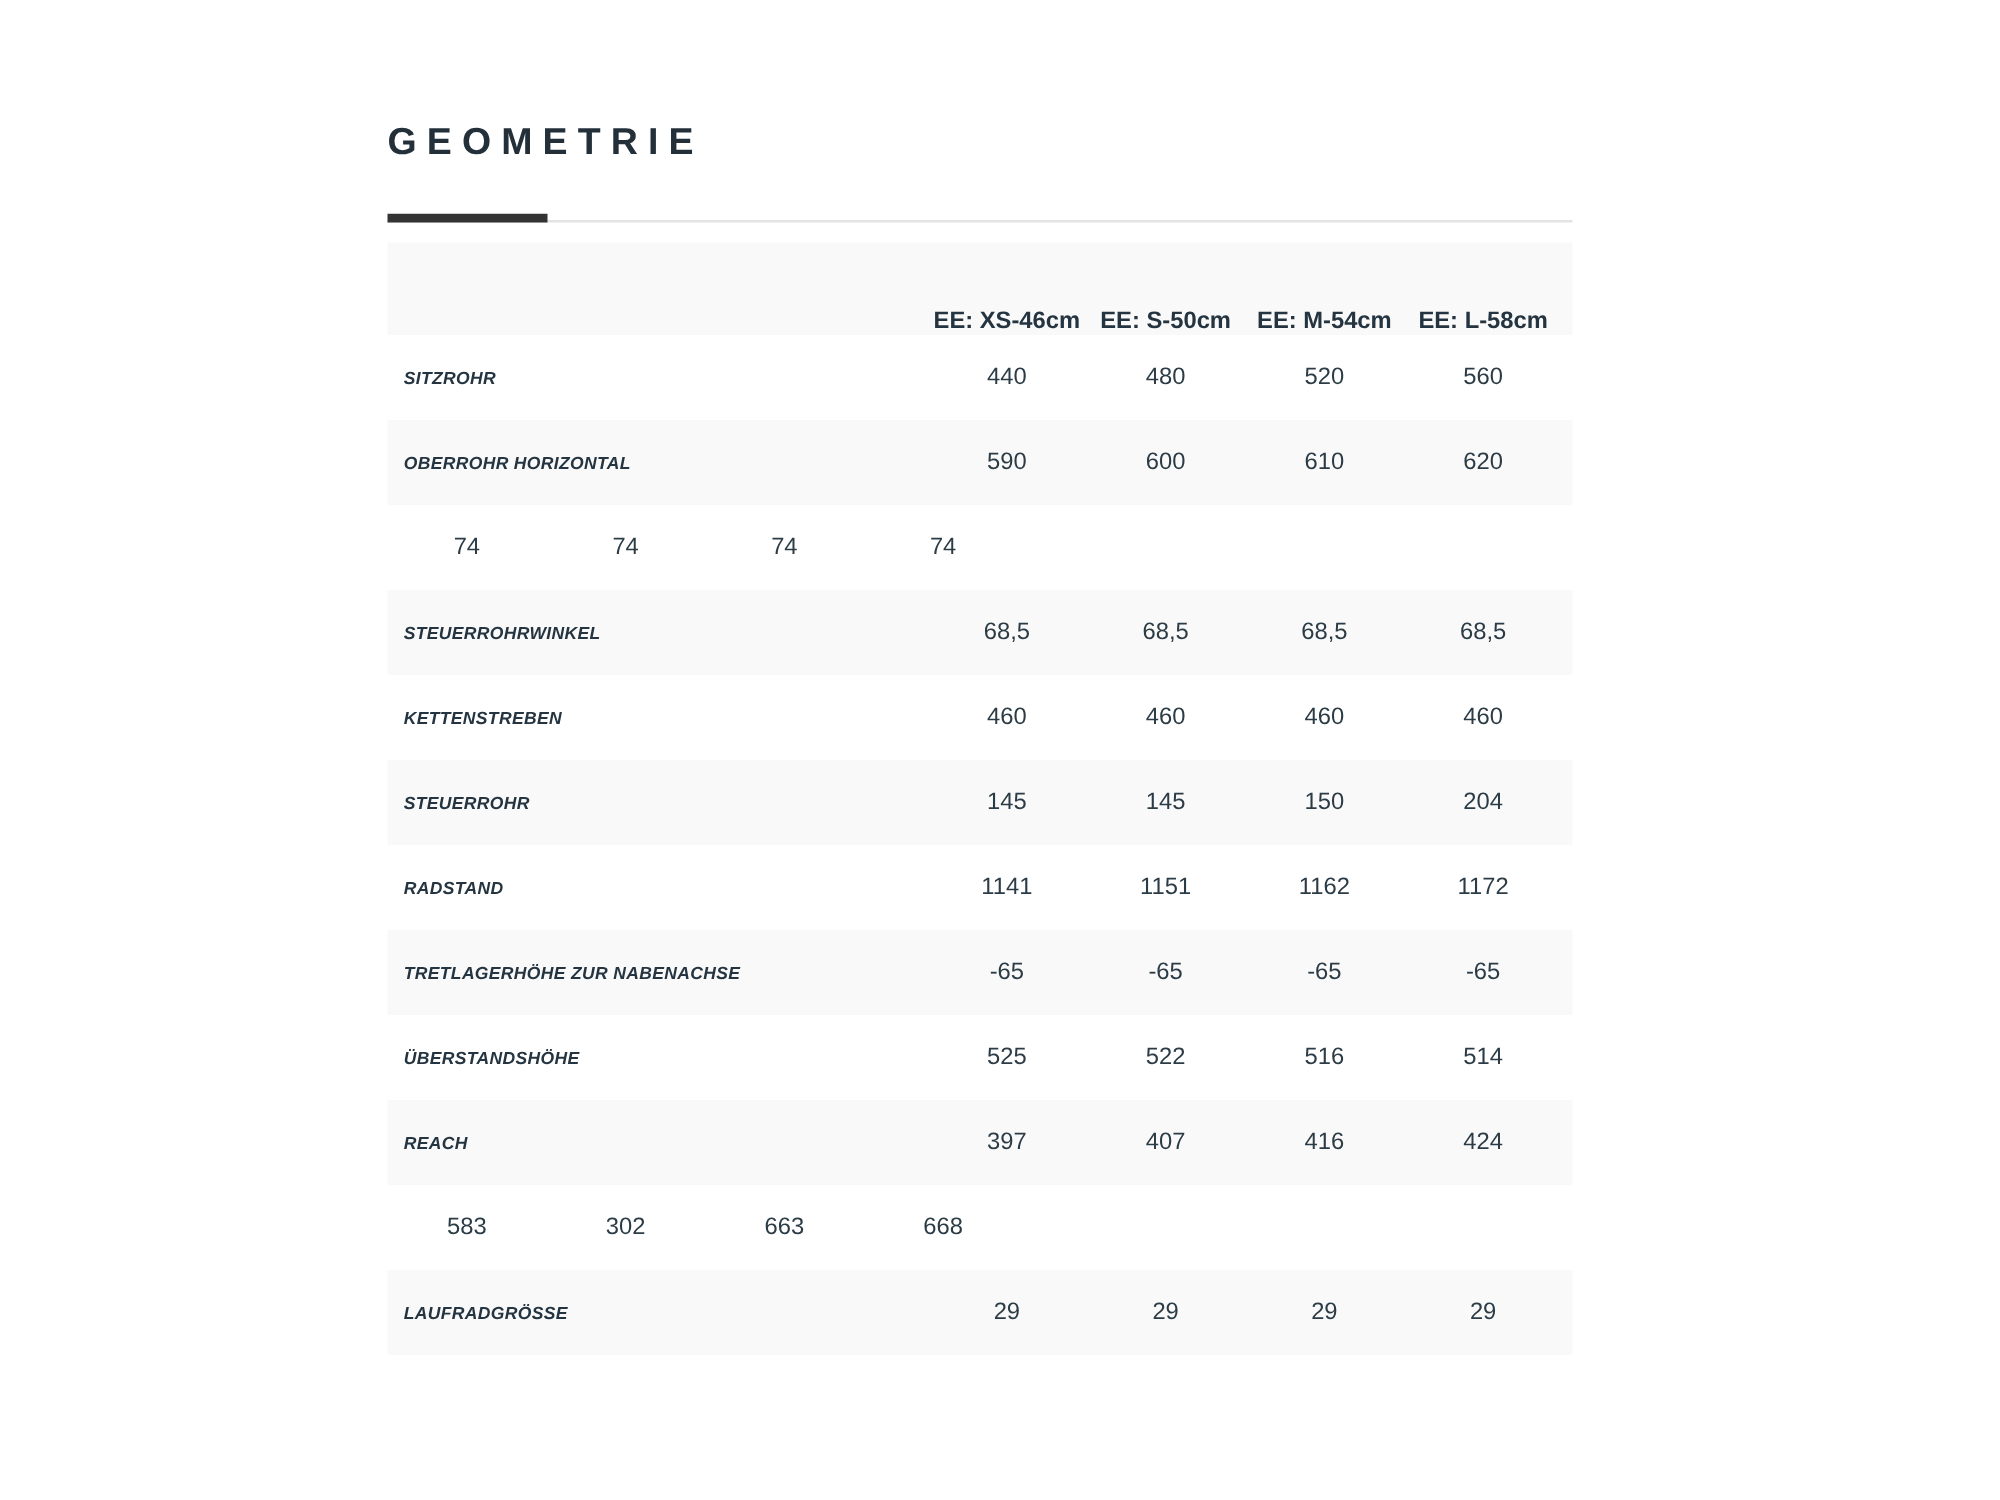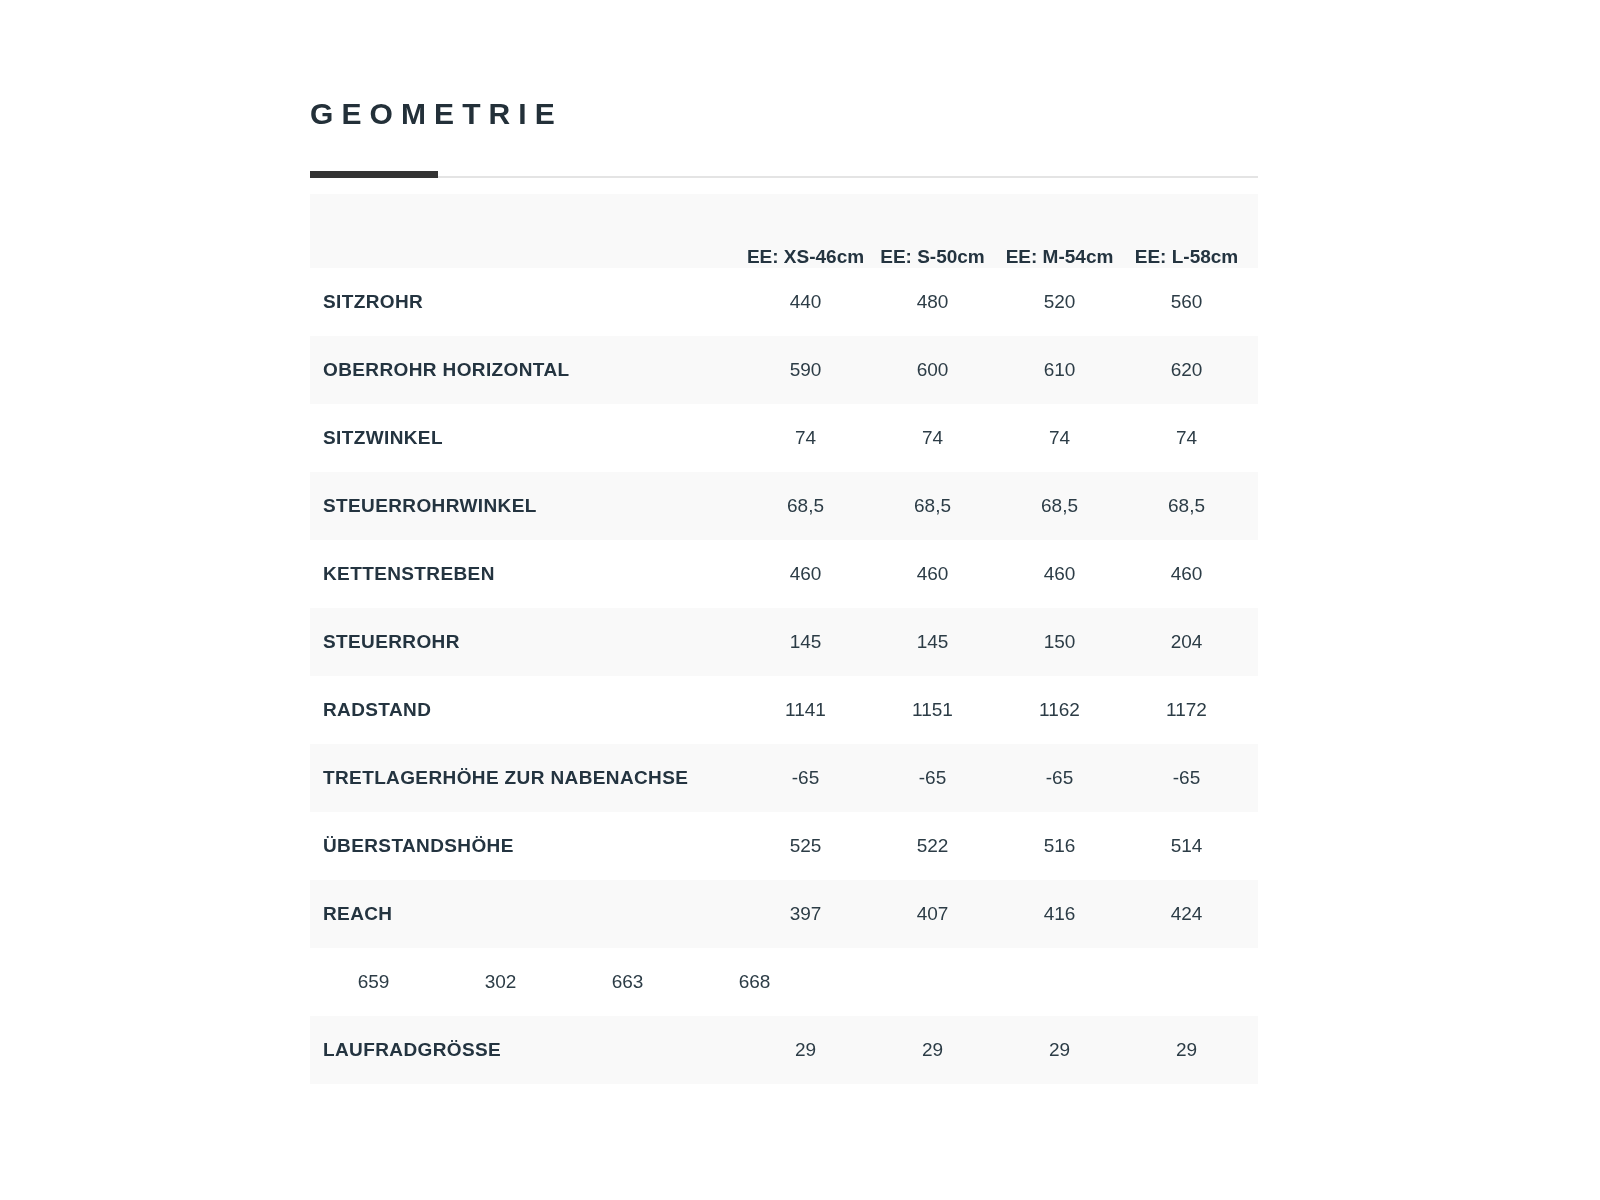--- a/index.html
+++ b/index.html
@@ -66,24 +66,25 @@
     align-items: center;
     padding-right: 8px;
     box-sizing: border-box;
   }
   .tbody .row:nth-child(even) {
     background: var(--stripe-color, #f9f9f9);
   }
   .label-cell {
     flex: 1;
     padding-left: 13px;
-    font-size: 19px;
+    font-size: 14px;
     font-weight: bold;
     letter-spacing: 0.02em;
     color: var(--label-color, #243440);
+    font-style: italic;
   }
   .cell {
     width: 127px;
     text-align: center;
     font-size: 19px;
   }
   .head-cell {
     font-weight: bold;
     color: var(--label-color, #243440);
   }
@@ -121,21 +122,20 @@
             <div class="cell value-cell">560</div>
           </div>
           <div class="row">
     <div class="label-cell">OBERROHR HORIZONTAL</div>
   <div class="cell value-cell">590</div>
             <div class="cell value-cell">600</div>
             <div class="cell value-cell">610</div>
             <div class="cell value-cell">620</div>
           </div>
           <div class="row">
-    <div class="label-cell">SITZWINKEL</div>
   <div class="cell value-cell">74</div>
             <div class="cell value-cell">74</div>
             <div class="cell value-cell">74</div>
             <div class="cell value-cell">74</div>
           </div>
           <div class="row">
     <div class="label-cell">STEUERROHRWINKEL</div>
   <div class="cell value-cell">68,5</div>
             <div class="cell value-cell">68,5</div>
             <div class="cell value-cell">68,5</div>
@@ -177,21 +177,21 @@
             <div class="cell value-cell">514</div>
           </div>
           <div class="row">
     <div class="label-cell">REACH</div>
   <div class="cell value-cell">397</div>
             <div class="cell value-cell">407</div>
             <div class="cell value-cell">416</div>
             <div class="cell value-cell">424</div>
           </div>
           <div class="row">
-  <div class="cell value-cell">659</div>
+  <div class="cell value-cell">583</div>
             <div class="cell value-cell">302</div>
             <div class="cell value-cell">663</div>
             <div class="cell value-cell">668</div>
           </div>
           <div class="row">
     <div class="label-cell">LAUFRADGRÖSSE</div>
   <div class="cell value-cell">29</div>
             <div class="cell value-cell">29</div>
             <div class="cell value-cell">29</div>
             <div class="cell value-cell">29</div>

